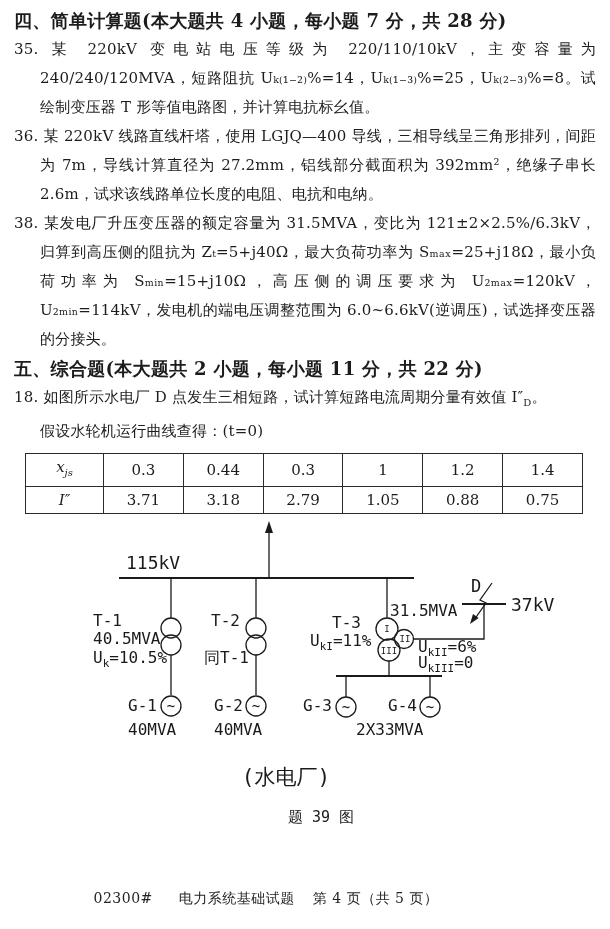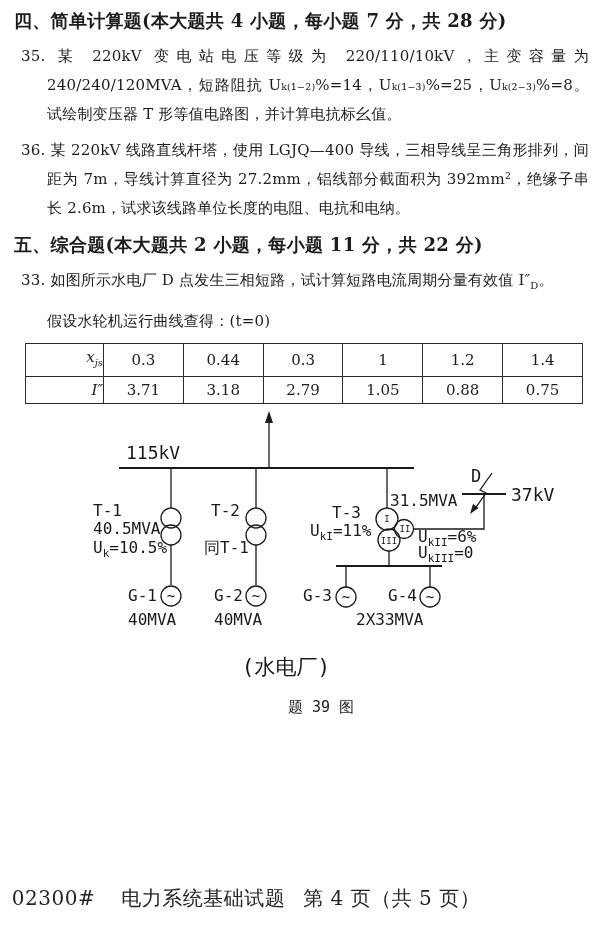--- a/index.html
+++ b/index.html
@@ -10,67 +10,68 @@
     font-size:15px; line-height:29px;
     overflow:hidden;
   }
   .content { padding:6px 14px 0 14px; }
   .sec-heading {
     font-weight:bold; font-size:18px; line-height:29px;
     margin:0; letter-spacing:0.3px;
   }
   .sec-heading.second { margin-top:0; }
   .q {
-    margin:7px; text-align:justify;
+    margin:0; text-align:justify;
     padding-left:26px; text-indent:-26px;
     letter-spacing:0.2px;
   }
   .q .qnum { margin-right:5px; }
   sub { font-size:10px; }
   
   table.qtable {
     border-collapse:collapse; margin:7px 0 2px 11px;
     width:558px; table-layout:fixed;
   }
   table.qtable td {
     border:1.5px solid #2b2b2b; text-align:center;
     height:26px; padding:0; font-size:15px; line-height:26px;
   }
-  table.qtable td.lab { font-style:italic;text-align:right; }
+  table.qtable td.lab { font-style:italic; }
   table.qtable col.c0 { width:78px; }
   
   svg.diagram { display:block; margin:0; }
   svg.diagram text {
     font-family:"DejaVu Sans Mono",monospace;
     fill:#1a1a1a;
   }
   .footer {
     position:absolute; bottom:16px; left:0; width:492px;
     display:flex; justify-content:center; align-items:baseline;
-    font-size:20px; color:#242424; letter-spacing:0.5px;
+    font-size:14px; color:#242424; letter-spacing:0.5px;padding-left:20px;
   }
   .footer .gap1 { width:26px; }
   .footer .gap2 { width:18px; }
 </style>
 </head>
 <body>
 
 <div class="content">
 
   <p class="sec-heading">四、简单计算题(本大题共 4 小题，每小题 7 分，共 28 分)</p>
 
   <p class="q"><span class="qnum">35.</span><span>某 220kV 变电站电压等级为 220/110/10kV，主变容量为 240/240/120MVA，短路阻抗 Uₖ₍₁₋₂₎%=14，Uₖ₍₁₋₃₎%=25，Uₖ₍₂₋₃₎%=8。试绘制变压器 T 形等值电路图，并计算电抗标幺值。</span></p>
 
   <p class="q"><span class="qnum">36.</span><span>某 220kV 线路直线杆塔，使用 LGJQ—400 导线，三相导线呈三角形排列，间距为 7m，导线计算直径为 27.2mm，铝线部分截面积为 392mm²，绝缘子串长 2.6m，试求该线路单位长度的电阻、电抗和电纳。</span></p>
 
 
+  <p class="q"><span class="qnum">38.</span><span>某发电厂升压变压器的额定容量为 31.5MVA，变比为 121±2×2.5%/6.3kV，归算到高压侧的阻抗为 Zₜ=5+j40Ω，最大负荷功率为 Sₘₐₓ=25+j18Ω，最小负荷功率为 Sₘᵢₙ=15+j10Ω，高压侧的调压要求为 U₂ₘₐₓ=120kV，U₂ₘᵢₙ=114kV，发电机的端电压调整范围为 6.0~6.6kV(逆调压)，试选择变压器的分接头。</span></p>
 
   <p class="sec-heading second">五、综合题(本大题共 2 小题，每小题 11 分，共 22 分)</p>
 
-  <p class="q"><span class="qnum">33.</span><span>如图所示水电厂 D 点发生三相短路，试计算短路电流周期分量有效值 I″</span><sub>D</sub><span>。</span></p>
+  <p class="q"><span class="qnum">18.</span><span>如图所示水电厂 D 点发生三相短路，试计算短路电流周期分量有效值 I″</span><sub>D</sub><span>。</span></p>
 
   <p class="q" style="padding-left:26px;text-indent:0;">假设水轮机运行曲线查得：(t=0)</p>
 
   <table class="qtable">
     <colgroup>
         <col class="c0">
         <col>
         <col>
         <col>
         <col>

